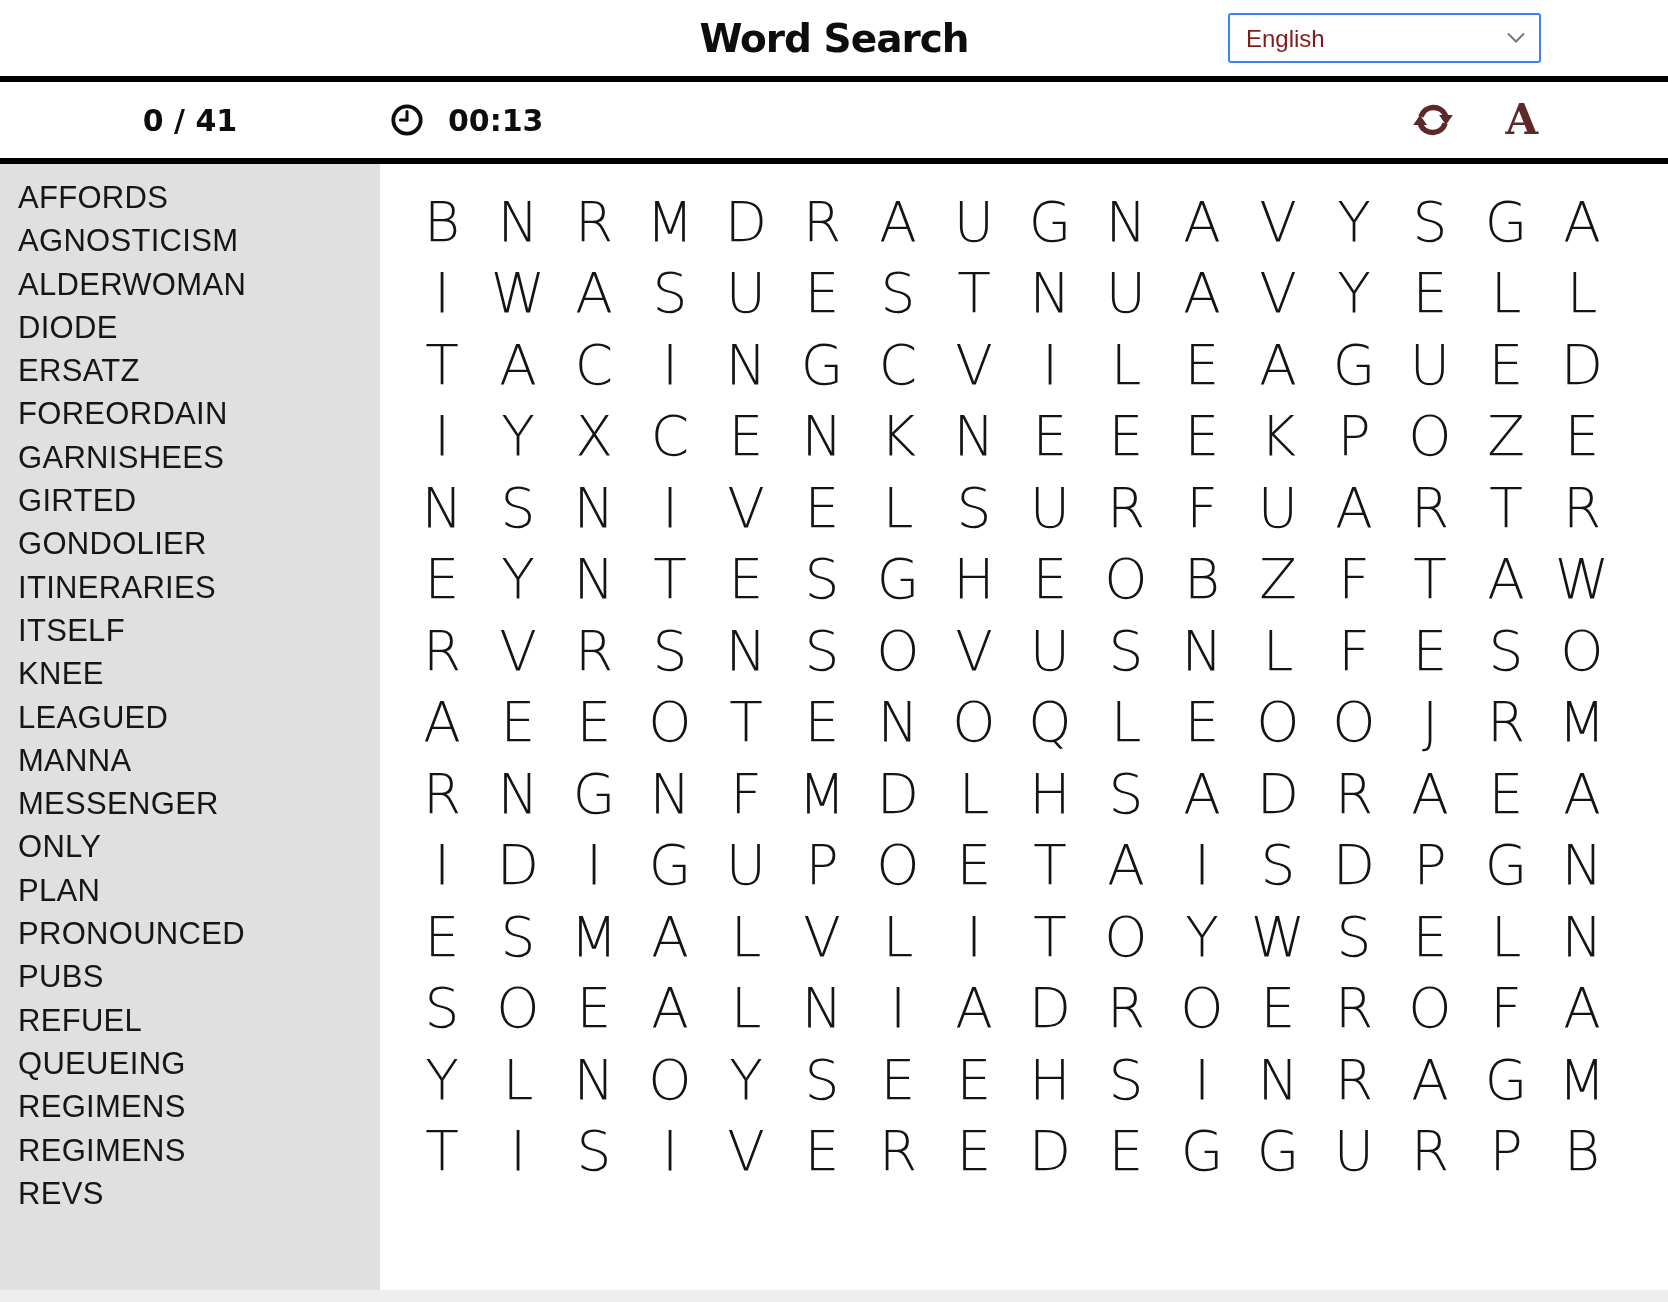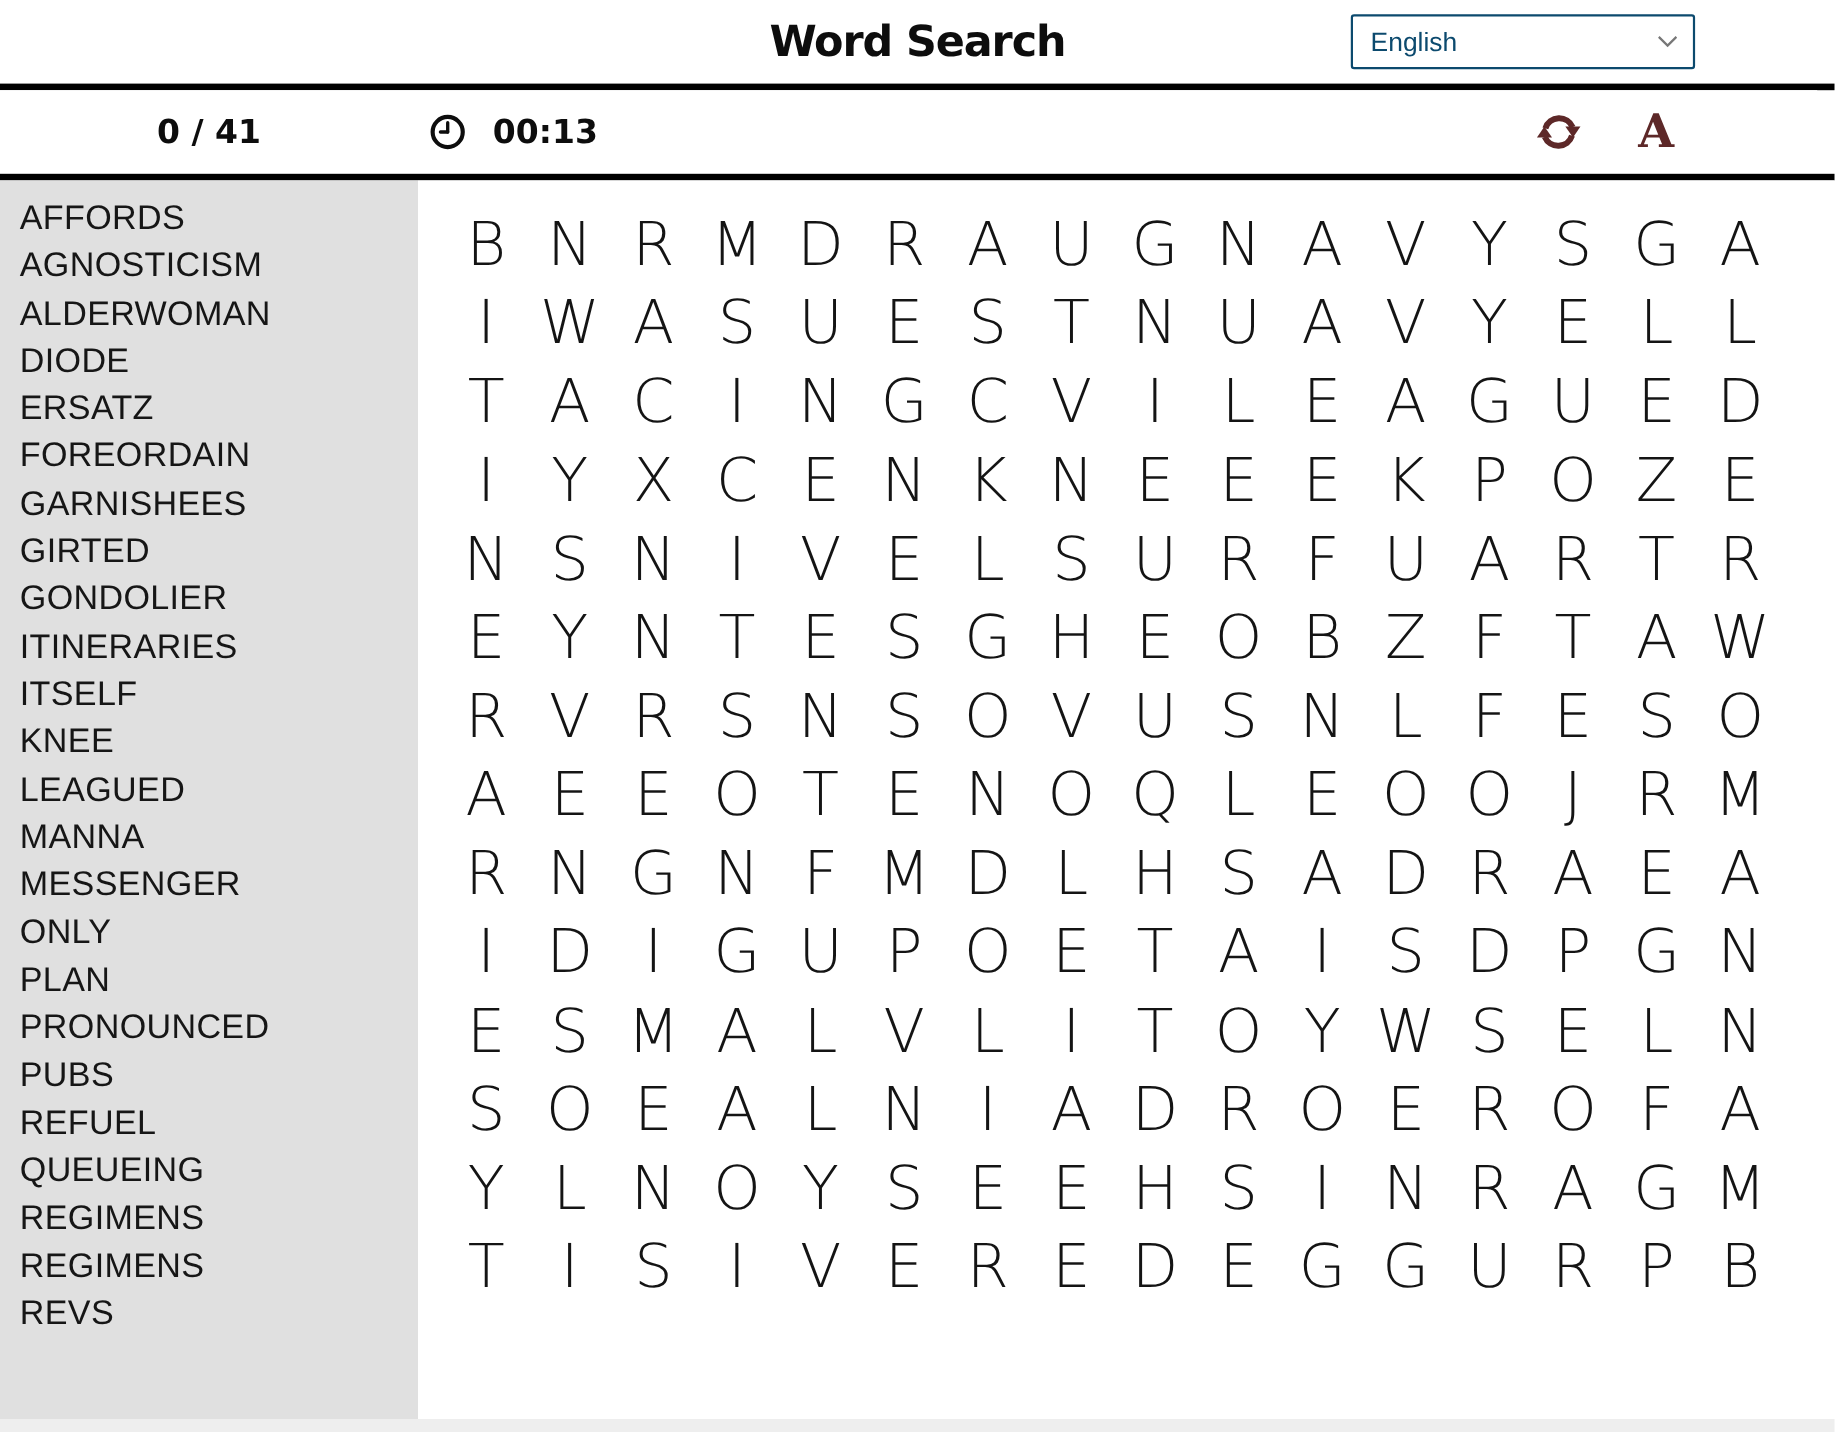--- a/index.html
+++ b/index.html
@@ -11,29 +11,29 @@
   
   .header { position:absolute; top:0; left:0; right:0; height:76px; background:#fff; }
   .title {
     position:absolute; left:50%; top:50%; transform:translate(-50%,-50%);
     font-family:"DejaVu Sans", sans-serif; font-size:39px; font-weight:600;
     letter-spacing:-1px; color:#0d0d0d; white-space:nowrap;
   }
   .lang-wrap { position:absolute; right:127px; top:13px; width:313px; height:50px; }
   .lang-select {
     width:100%; height:100%; appearance:none; -webkit-appearance:none; -moz-appearance:none;
-    border:2px solid #0c4a6e; border-radius:3px; background:#fff;
-    font-family:"Liberation Sans", sans-serif; font-size:24px; color:#0c4a6e; padding:0 40px 0 16px;
+    border:2px solid #3b82f6; border-radius:3px; background:#fff;
+    font-family:"Liberation Sans", sans-serif; font-size:24px; color:#7f1d1d; padding:0 40px 0 16px;
   }
   .chev { position:absolute; right:16px; top:50%; transform:translateY(-50%); pointer-events:none; display:block; }
   .rule { position:absolute; left:0; right:0; height:6px; background:#000; }
   .rule1 { top:76px; }
   .rule2 { top:158px; }
   
-  .toolbar { position:absolute; top:82px; left:0; right:16px; height:76px; background:#fff; }
+  .toolbar { position:absolute; top:82px; left:0; right:0; height:76px; background:#fff; }
   .counter {
     position:absolute; left:0; top:0; width:380px; height:100%;
     display:flex; align-items:center; justify-content:center;
     font-family:"DejaVu Sans", sans-serif; font-size:30px; font-weight:600; color:#0d0d0d;
   }
   .timer {
     position:absolute; left:390px; top:0; height:100%;
     display:flex; align-items:center; gap:24px;
     font-family:"DejaVu Sans", sans-serif; font-size:30px; font-weight:600; color:#0d0d0d;
   }

